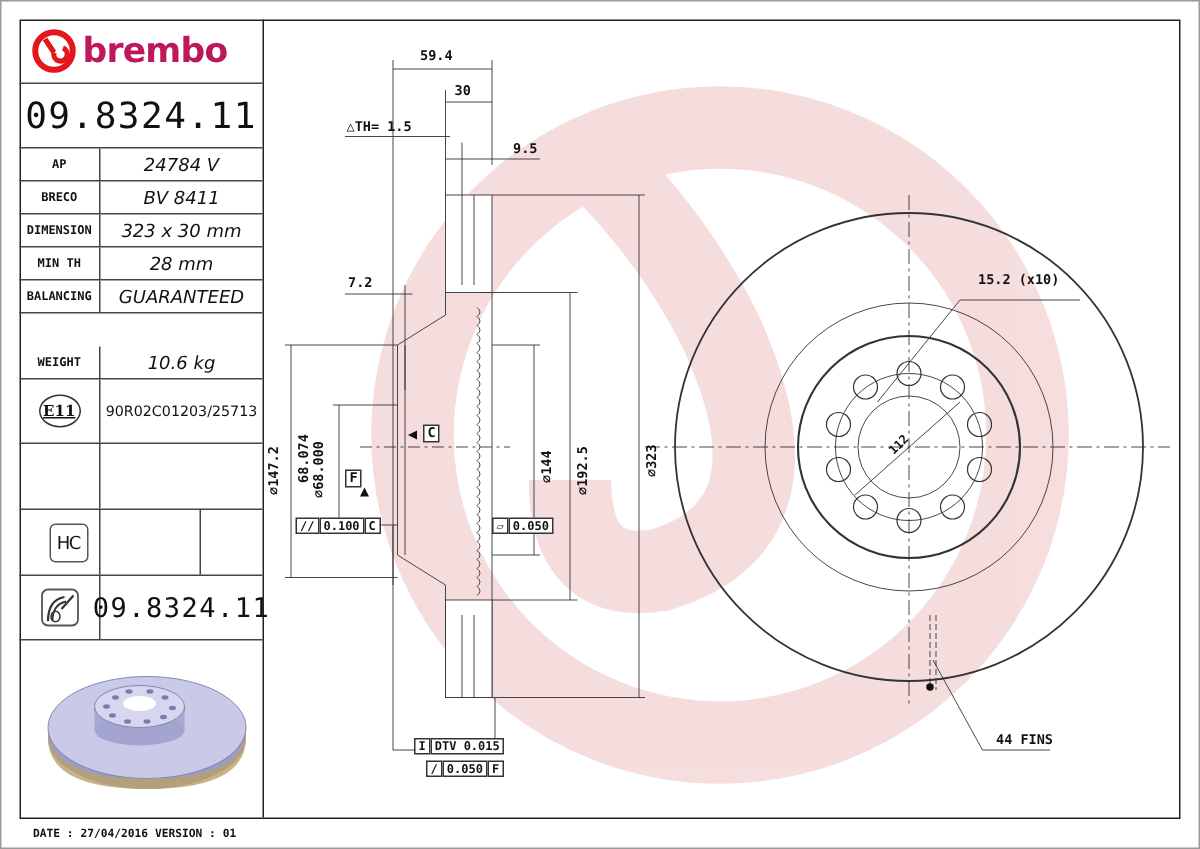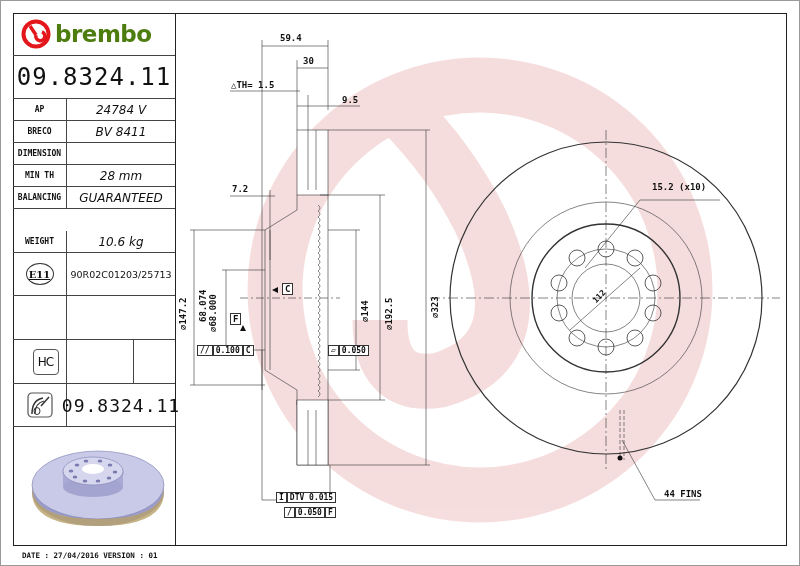--- a/index.html
+++ b/index.html
@@ -9,21 +9,21 @@
   .left{position:absolute;left:13px;top:13px;width:162px;height:532px;border-right:1px solid #222;}
   .row{position:absolute;left:0;width:162px;border-bottom:1px solid #444;}
   .logo-row{top:0;height:42px;}
   .pn-row{top:43px;height:42px;font-family:"DejaVu Sans Mono",monospace;font-size:24px;display:flex;align-items:center;justify-content:center;letter-spacing:1px;}
   .spec{left:0;height:21px;display:flex;font-size:10px;}
   .spec .k{width:53px;border-right:1px solid #444;display:flex;align-items:center;justify-content:center;font-size:8px;font-weight:bold;font-family:"DejaVu Sans Mono",monospace;}
   .spec .v{flex:1;display:flex;align-items:center;justify-content:center;font-size:12px;font-family:"DejaVu Sans",sans-serif;font-style:italic;}
   .cell-k{position:absolute;left:0;width:53px;border-right:1px solid #444;display:flex;align-items:center;justify-content:center;}
   .cell-v{position:absolute;left:54px;right:0;display:flex;align-items:center;justify-content:center;flex-direction:row;}
   .brand{position:absolute;left:8px;top:6px;display:flex;align-items:center;gap:4px;}
-  .brand-word{font-family:"DejaVu Sans",sans-serif;font-weight:bold;font-size:23px;color:#4d7c0f;letter-spacing:-0.5px;}
+  .brand-word{font-family:"DejaVu Sans",sans-serif;font-weight:bold;font-size:23px;color:#be185d;letter-spacing:-0.5px;}
   .footer{position:absolute;left:22px;top:551px;font-size:7.5px;font-weight:bold;font-family:"DejaVu Sans Mono",monospace;}
   .dim{position:absolute;font-family:"DejaVu Sans Mono",monospace;font-size:9px;font-weight:bold;white-space:nowrap;}
   .box{border:1px solid #333;padding:0 2px;background:#fff;}
 </style>
 </head>
 <body>
 
 <div class="outer"></div>
 <div class="frame"></div>
 
@@ -49,20 +49,21 @@
   <div class="row spec" style="top:86px;">
     <div class="k">AP</div>
     <div class="v">24784 V</div>
   </div>
   <div class="row spec" style="top:108px;">
     <div class="k">BRECO</div>
     <div class="v">BV 8411</div>
   </div>
   <div class="row spec" style="top:130px;">
     <div class="k">DIMENSION</div>
+    <div class="v">323 x 30 mm</div>
   </div>
   <div class="row spec" style="top:152px;">
     <div class="k">MIN TH</div>
     <div class="v">28 mm</div>
   </div>
   <div class="row spec" style="top:174px;">
     <div class="k">BALANCING</div>
     <div class="v">GUARANTEED</div>
   </div>
   <div class="row spec" style="top:218px;">

